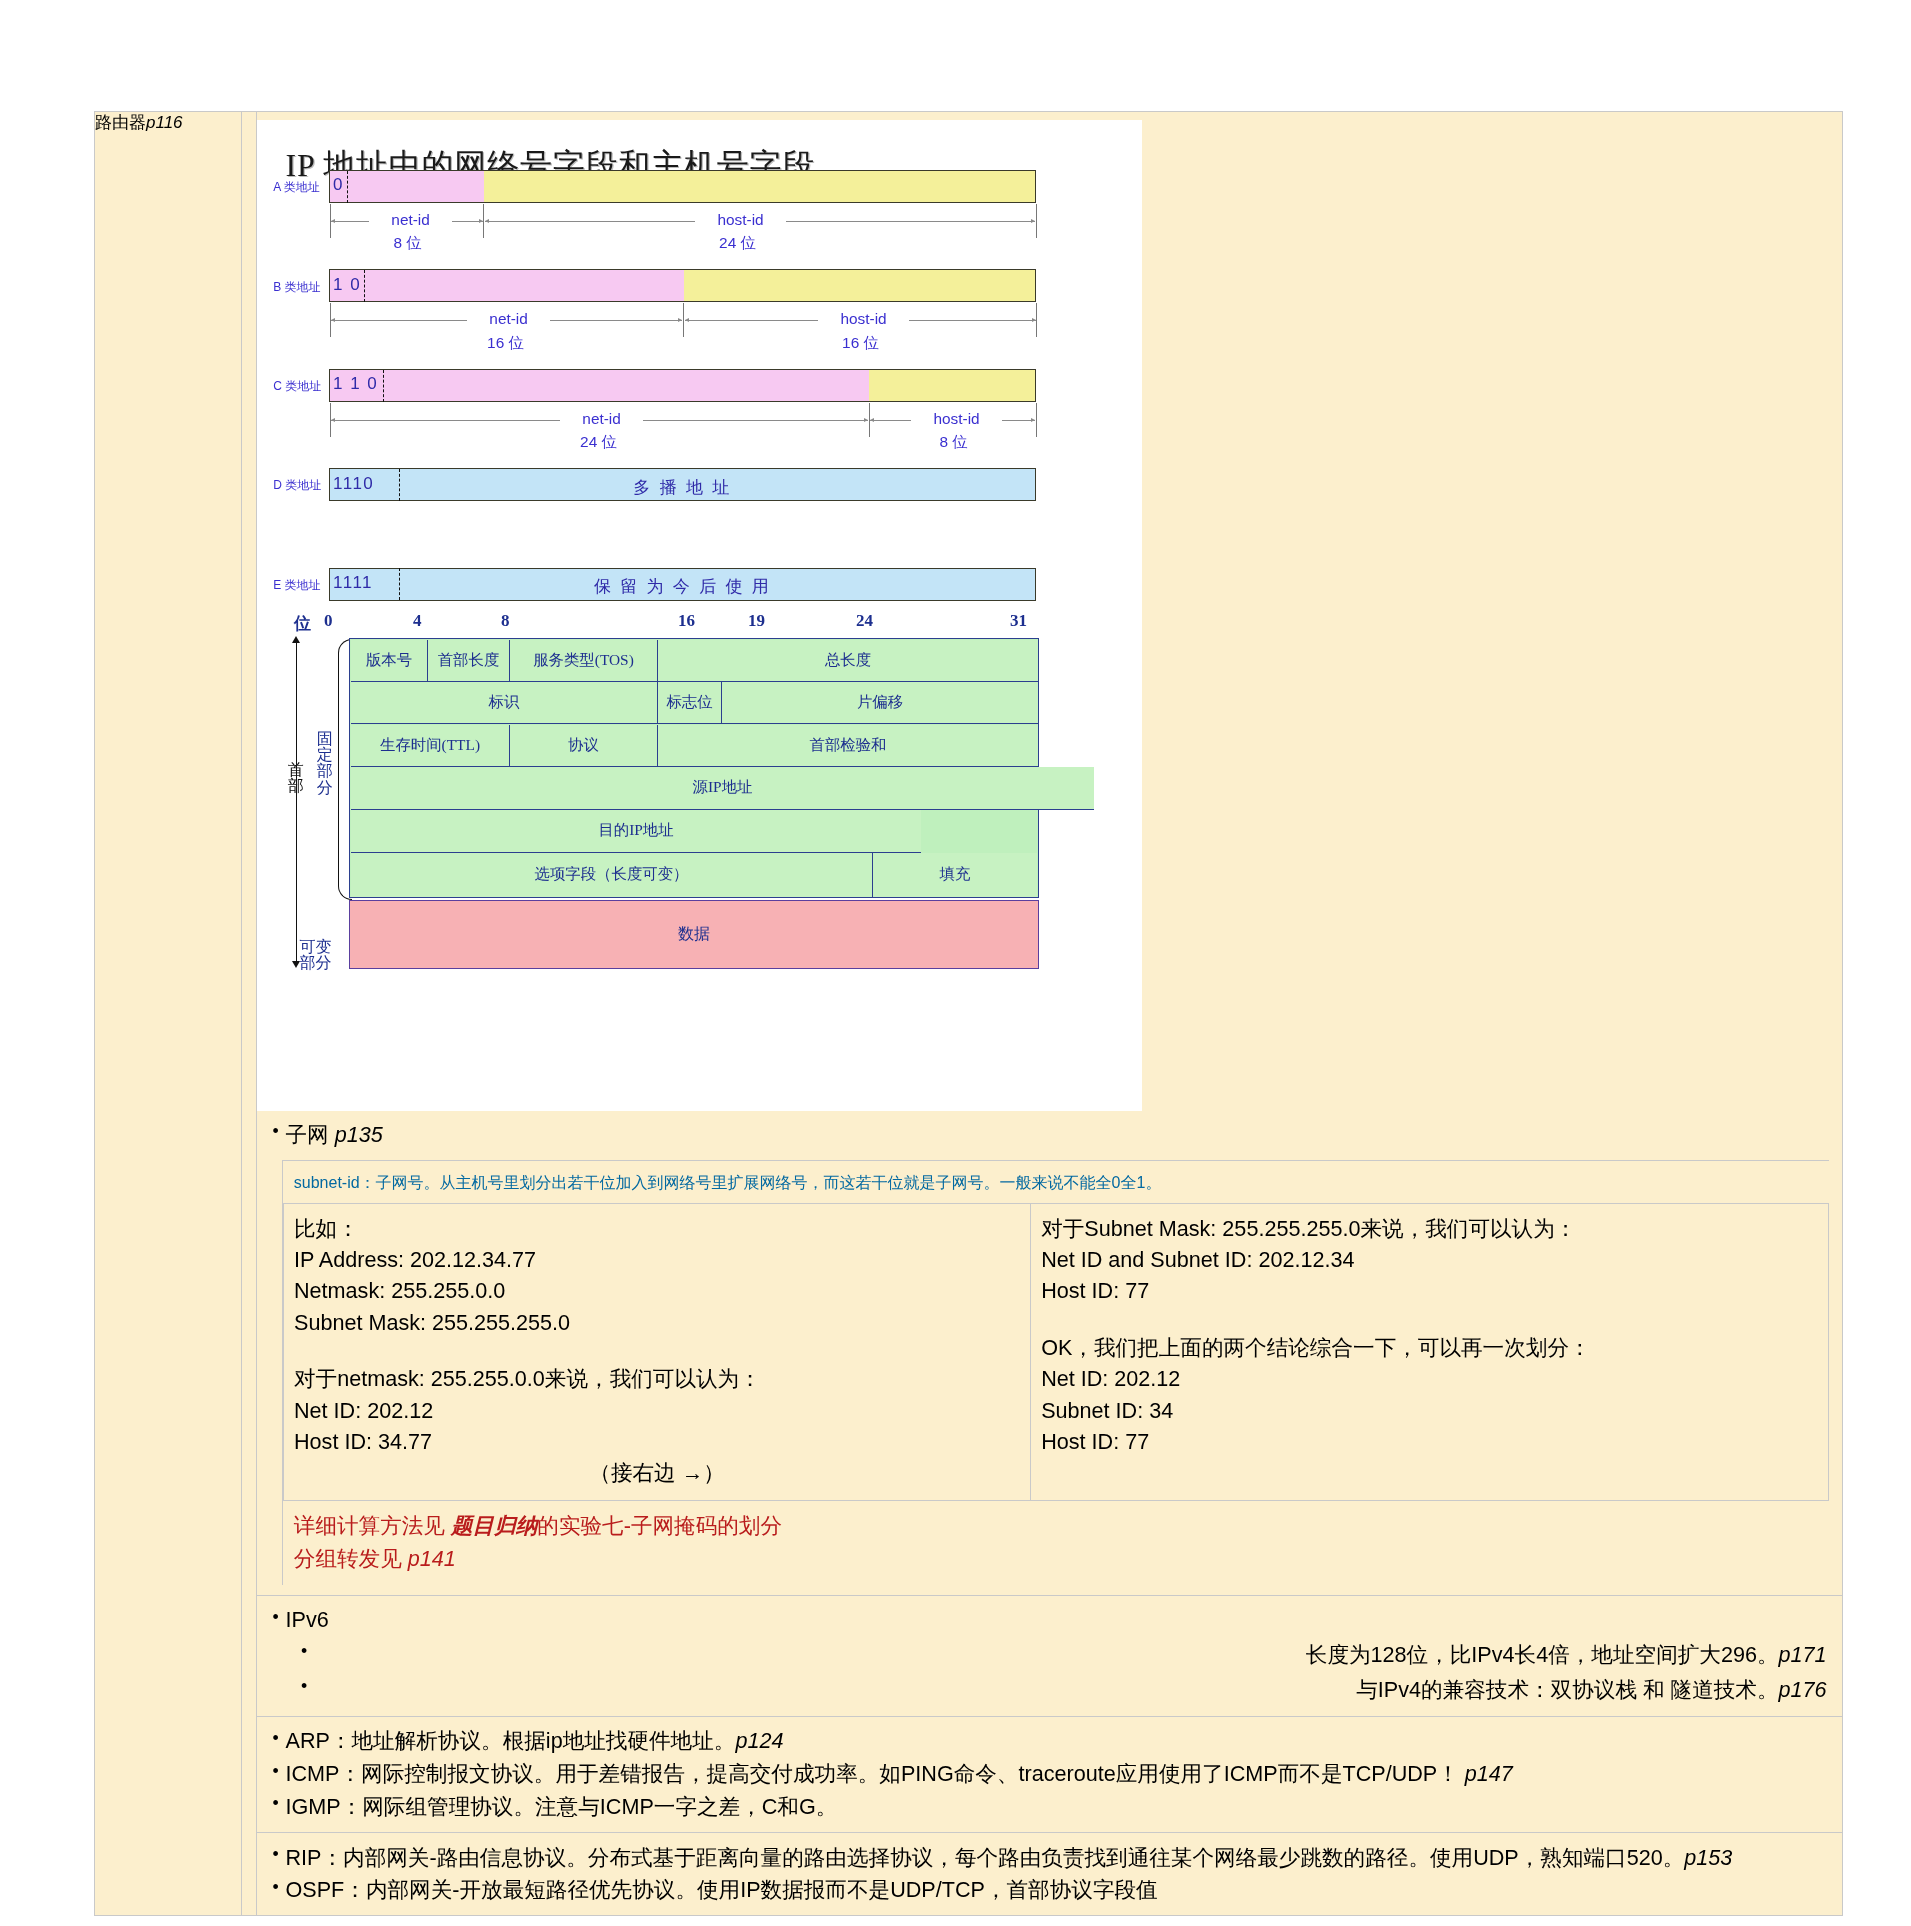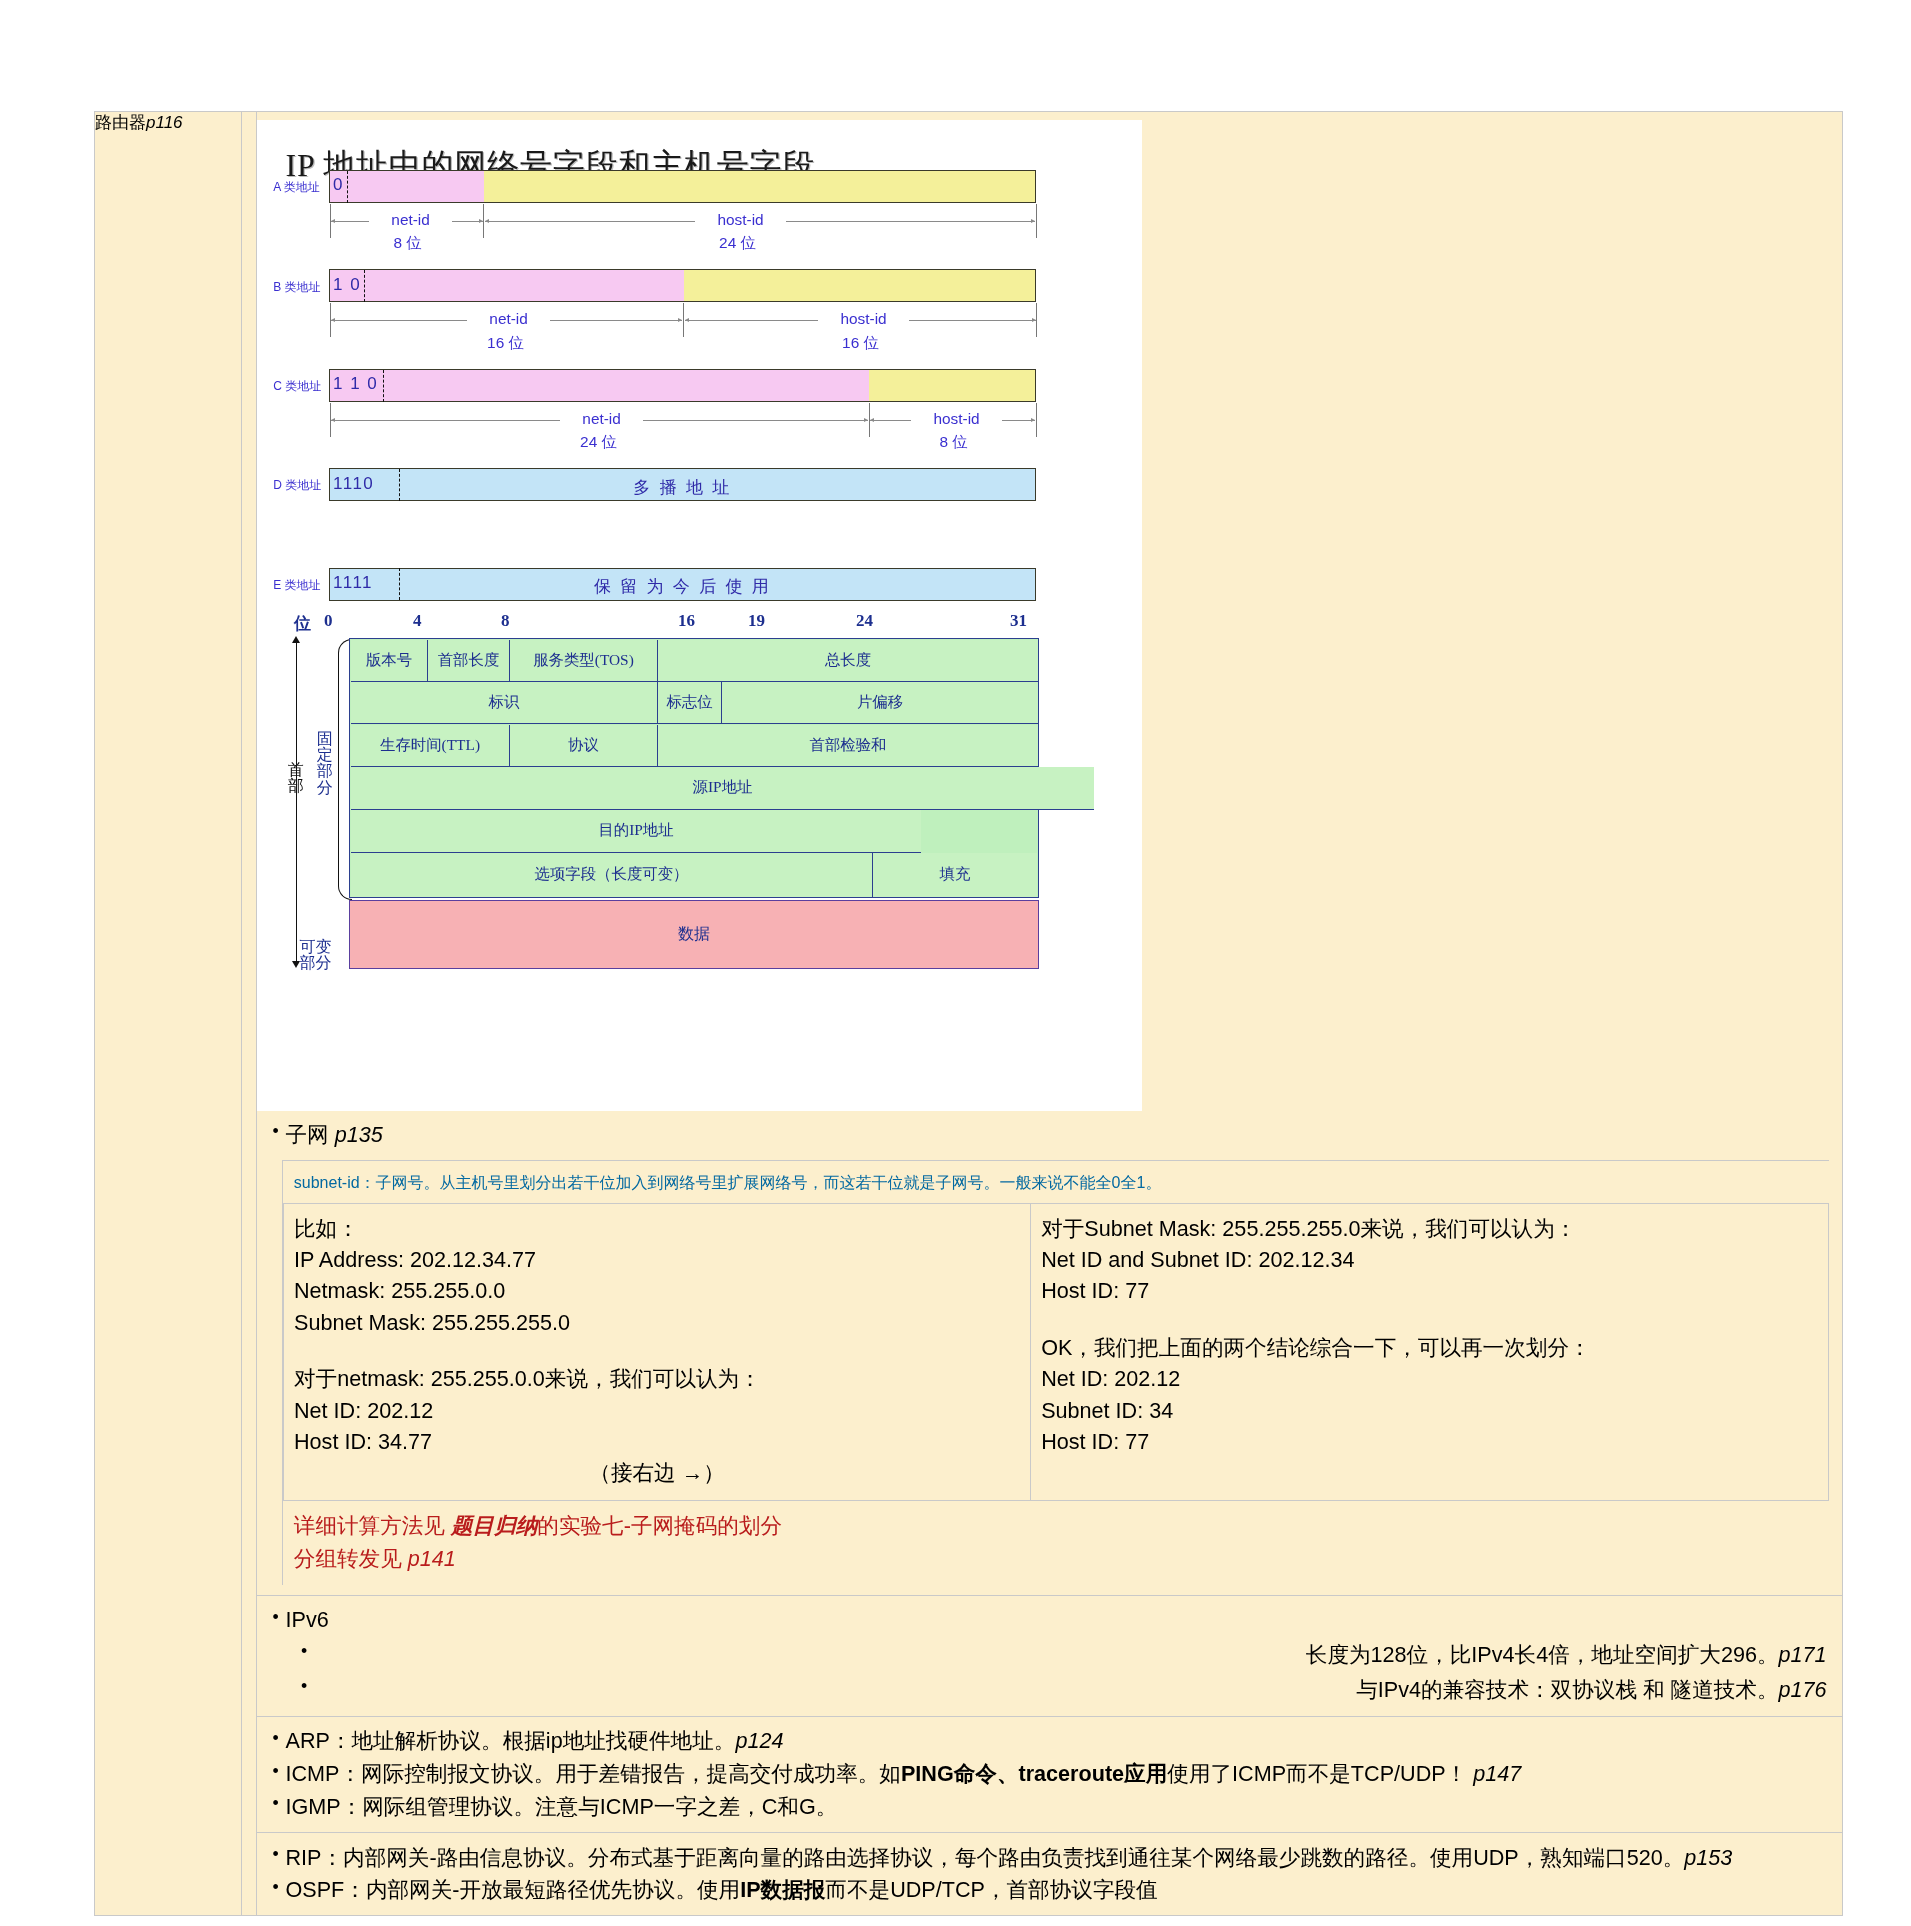--- a/index.html
+++ b/index.html
@@ -24,21 +24,21 @@
 
   
   ul.l1{list-style:none;margin:0;padding:7px 15.4px 7px 28.5px;}
   ul.l1>li{position:relative;font-size:21.6px;line-height:1.42;color:#000;margin:2.3px 0;}
   ul.l1>li::before{content:"\2022";position:absolute;left:-13px;top:-0.8px;font-size:17.7px;}
   ul.l2{list-style:none;margin:2.3px 0 0 0;padding:0 0 0 28.5px;}
   ul.l2>li{position:relative;font-size:21.6px;line-height:1.42;color:#000;margin:3.9px 0;text-align:right;}
   ul.l2>li::before{content:"\2022";position:absolute;left:-13px;top:-0.8px;font-size:17.7px;}
 
   .it{font-style:italic;}
-  .bd{font-weight:bold;}
+  .bd{font-weight:normal;}
   .bdi{font-weight:bold;font-style:italic;}
 
   
   .inbox{margin:0 13px 0 25px;border:1.9px solid #c9c9c9;border-bottom:none;border-right:none;}
   .inbox .para{font-size:16px;line-height:1.45;padding:10px 14px 9.2px 10.8px;color:#0369a1;}
   table.two{width:100%;border-collapse:collapse;margin:0;table-layout:fixed;}
   table.two td{border:1.5px solid #c9c9c9;padding:8.5px 10px 11.6px 10px;font-size:21.6px;
                line-height:1.45;vertical-align:top;color:#000;background:#fcefcd;}
   table.two td.c1{width:47%;}
   .tail{font-size:21.6px;line-height:1.5;padding:9.2px 11.6px 10px 10.8px;color:#b91c1c;}

